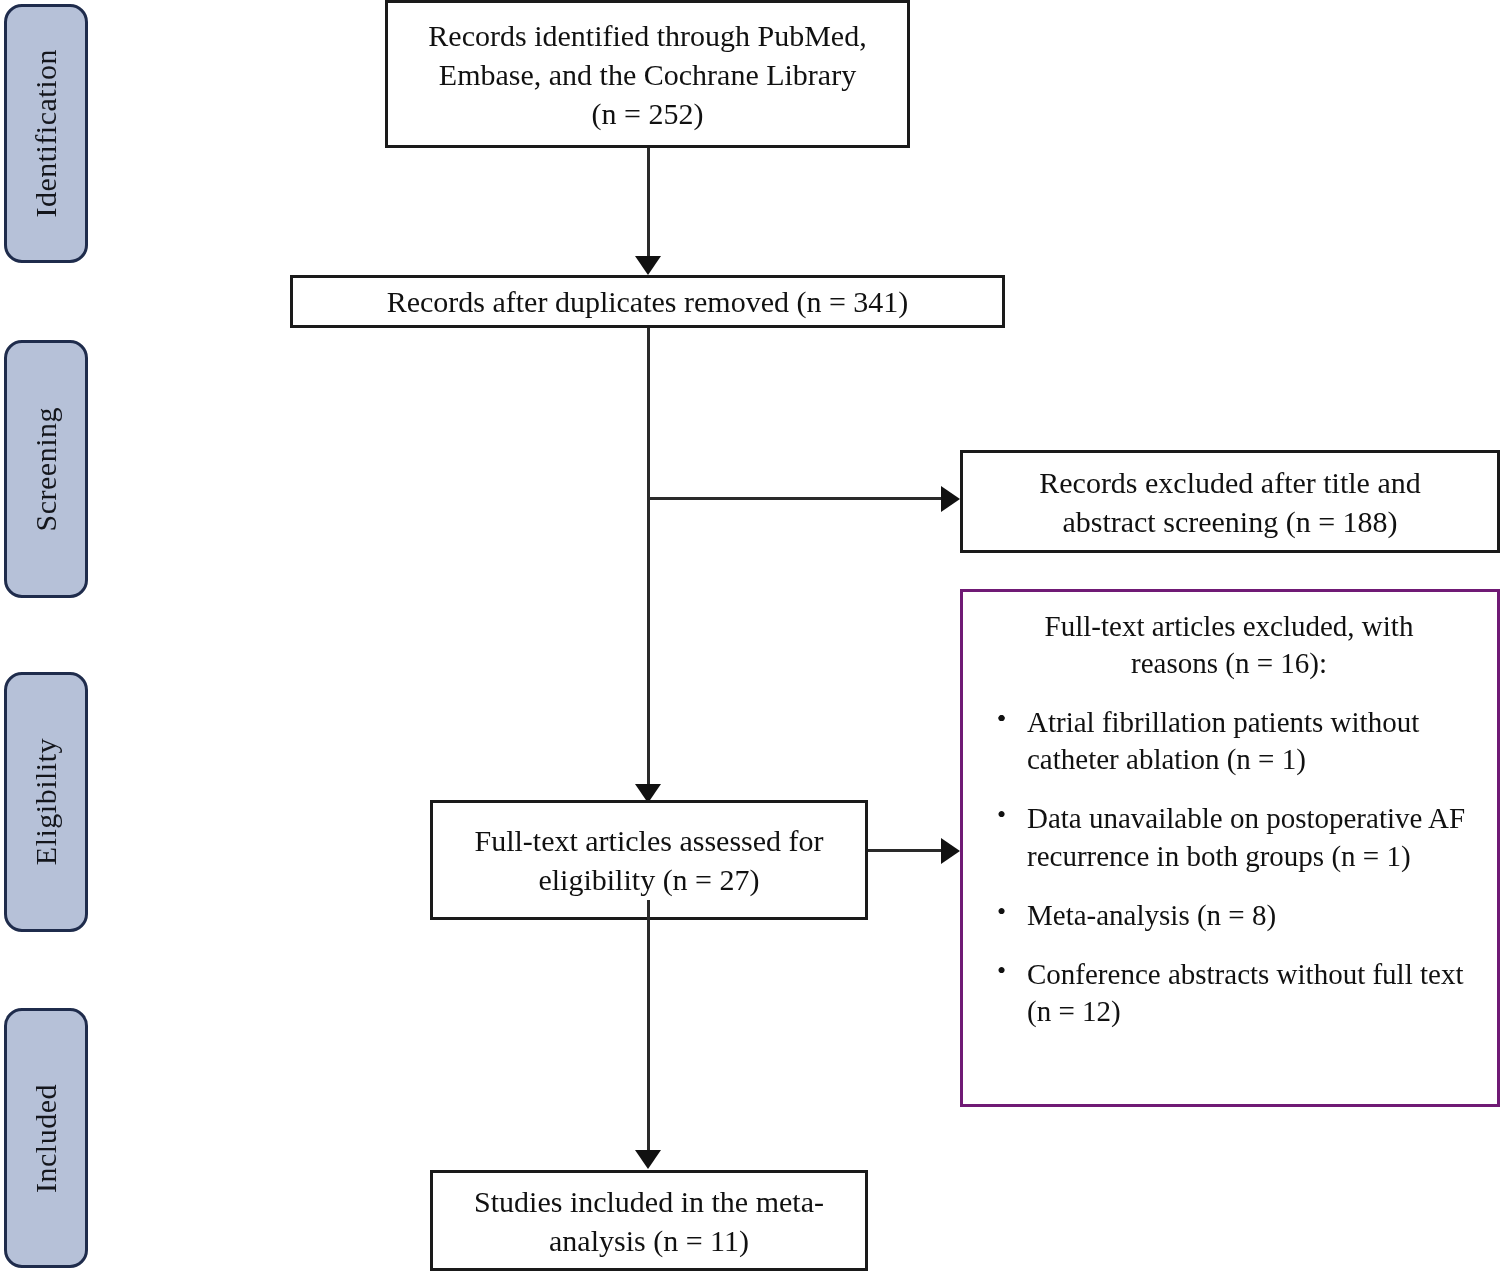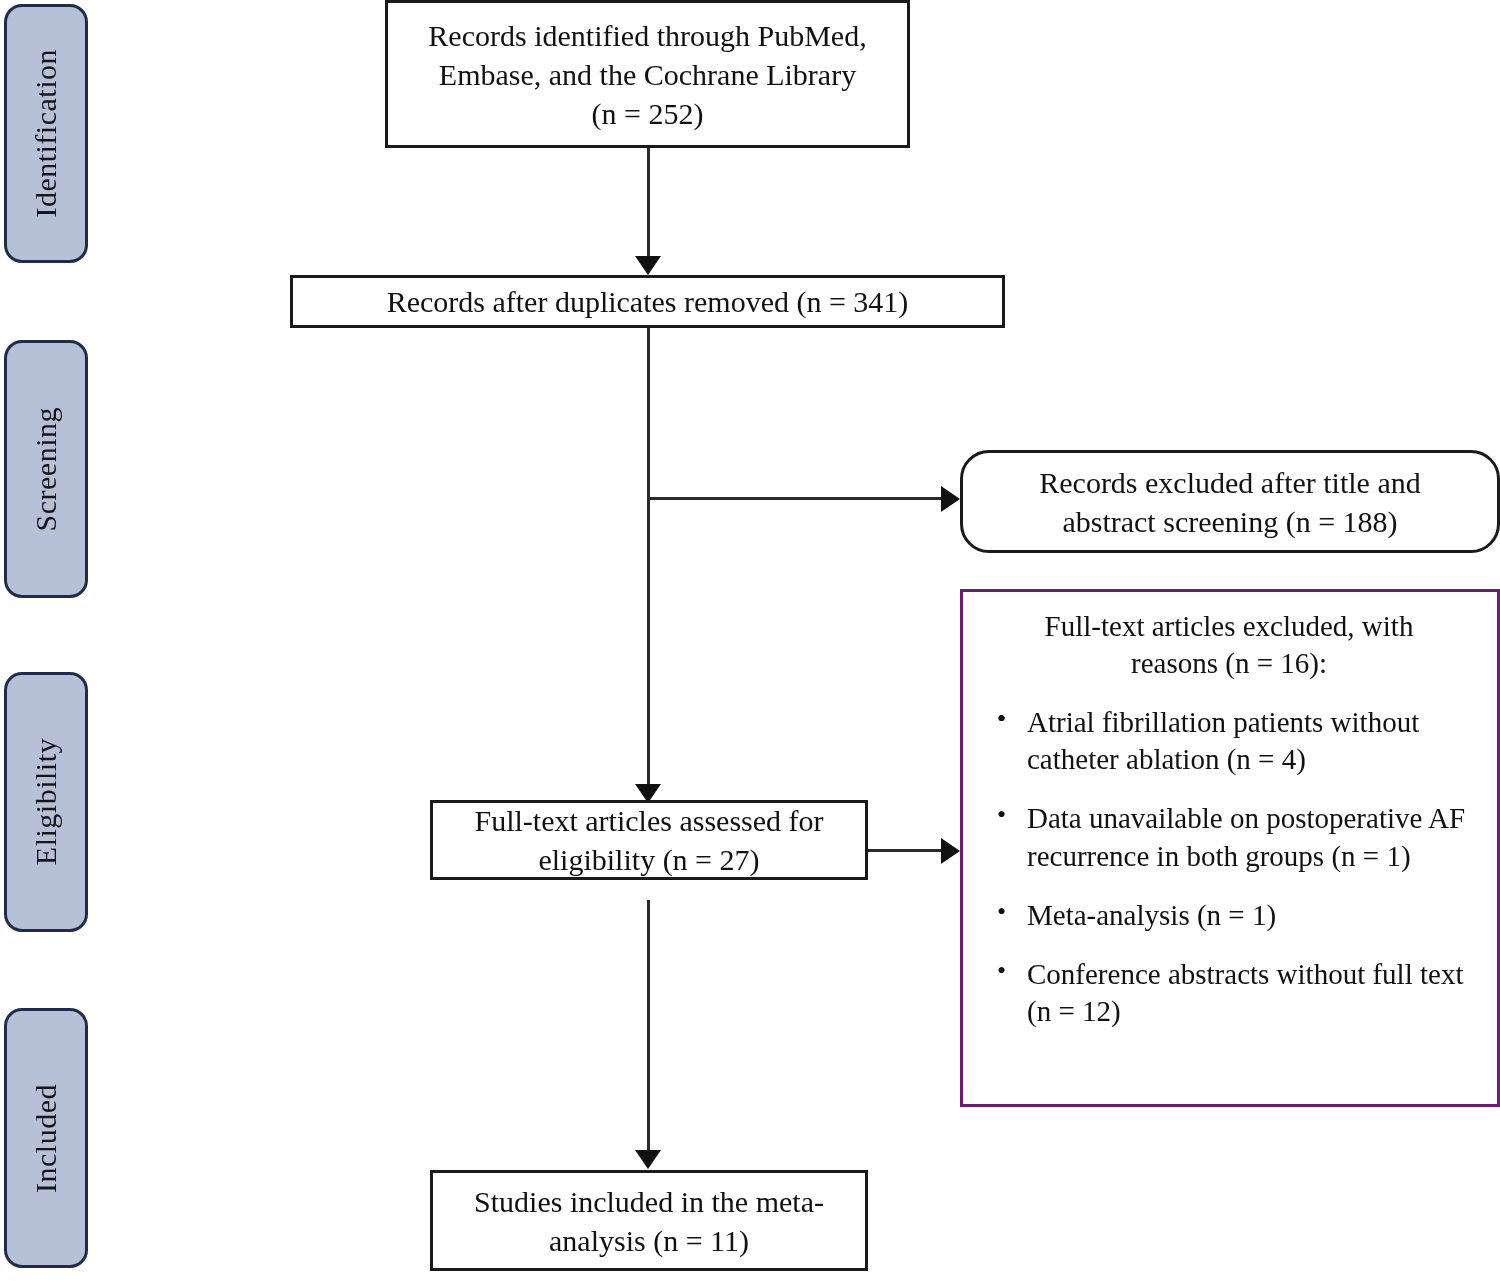--- a/index.html
+++ b/index.html
@@ -150,54 +150,54 @@
   <div class="flow-box" style="left:290px; top:275px; width:715px; height:53px;">
     <span class="line">Records after duplicates removed (n = 341)</span>
   </div>
 
   <div class="conn vline" style="left:647px; top:328px; height:464px;"></div>
   <div class="arrow-down" style="left:635px; top:784px;"></div>
 
   <div class="conn hline" style="left:647px; top:497px; width:294px;"></div>
   <div class="arrow-right" style="left:941px; top:486px;"></div>
 
-  <div class="flow-box" style="left:960px; top:450px; width:540px; height:103px;border-radius:29px;">
+  <div class="flow-box" style="left:960px; top:450px; width:540px; height:103px;">
     <span class="line">Records excluded after title and</span>
     <span class="line">abstract screening (n = 188)</span>
   </div>
 
   <div class="reasons-box" style="left:960px; top:589px; width:540px; height:518px;">
     <div class="reasons-head">
       <span class="line">Full-text articles excluded, with</span>
       <span class="line">reasons (n = 16):</span>
     </div>
     <ul class="reasons-list">
       <li>
         <span class="bullet">•</span>
       </li>
       <li>
         <span class="bullet">•</span>
-        <span>Atrial fibrillation patients without catheter ablation (n = 4)</span>
+        <span>Atrial fibrillation patients without catheter ablation (n = 1)</span>
       </li>
       <li>
         <span class="bullet">•</span>
         <span>Data unavailable on postoperative AF recurrence in both groups (n = 1)</span>
       </li>
       <li>
         <span class="bullet">•</span>
-        <span>Meta-analysis (n = 1)</span>
+        <span>Meta-analysis (n = 8)</span>
       </li>
       <li>
         <span class="bullet">•</span>
         <span>Conference abstracts without full text (n = 12)</span>
       </li>
     </ul>
   </div>
 
-  <div class="flow-box" style="left:430px; top:800px; width:438px; height:80px;">
+  <div class="flow-box" style="left:430px; top:800px; width:438px; height:120px;">
     <span class="line">Full-text articles assessed for</span>
     <span class="line">eligibility (n = 27)</span>
   </div>
 
   <div class="conn hline" style="left:868px; top:849px; width:73px;"></div>
   <div class="arrow-right" style="left:941px; top:838px;"></div>
 
   <div class="conn vline" style="left:647px; top:900px; height:258px;"></div>
   <div class="arrow-down" style="left:635px; top:1150px;"></div>
 

